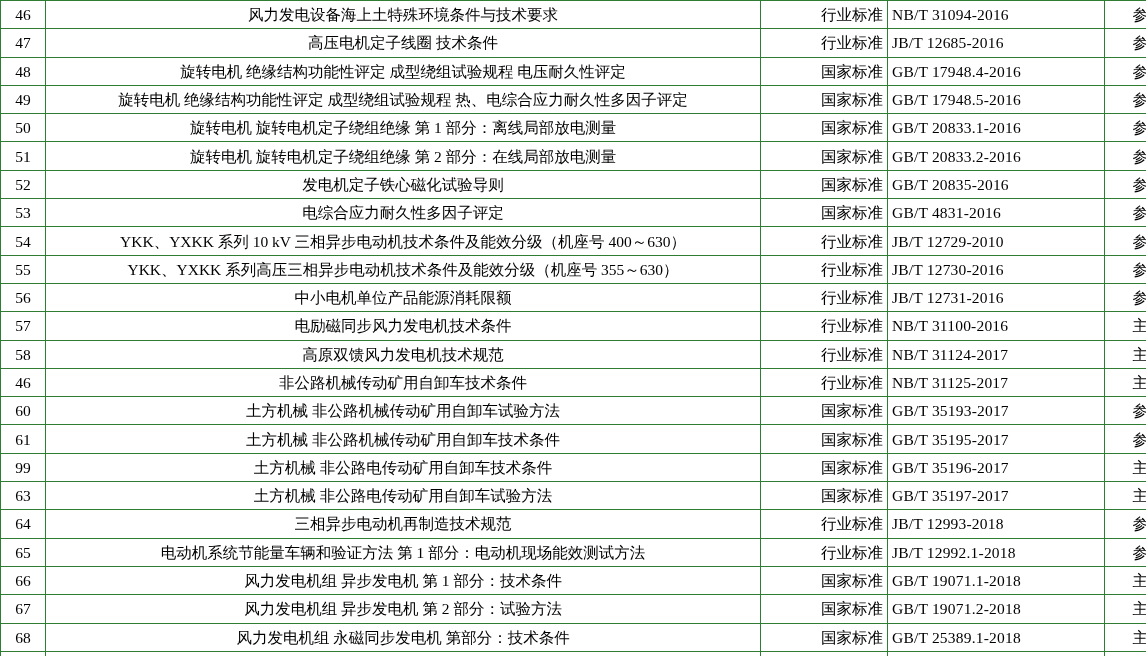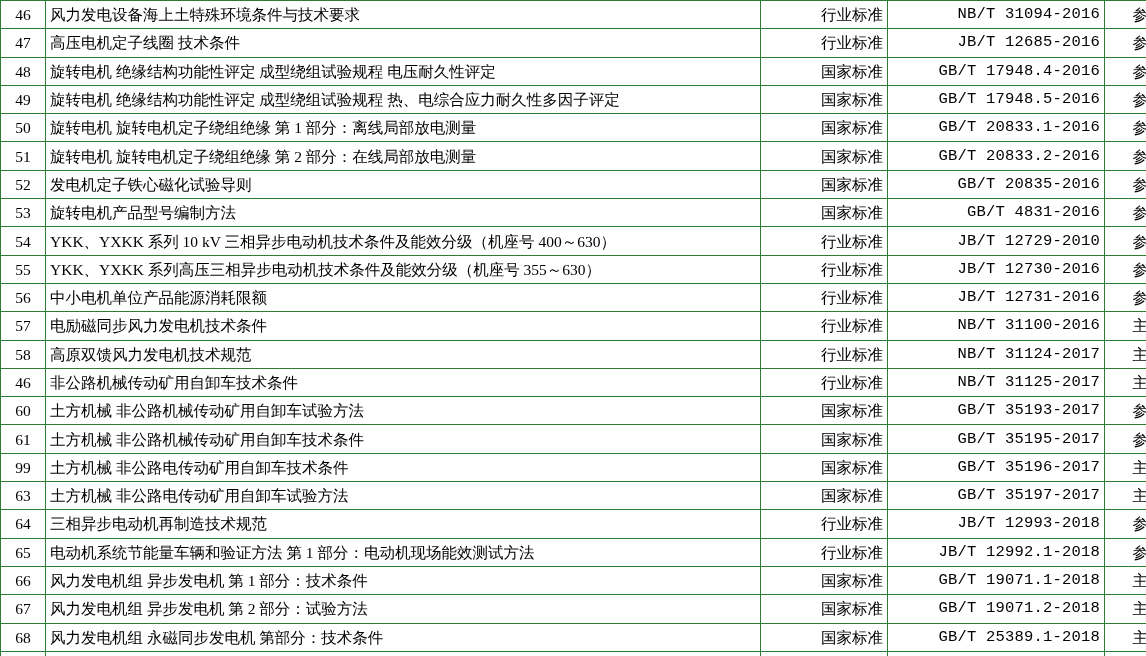--- a/index.html
+++ b/index.html
@@ -38,33 +38,33 @@
   }
   td.c-num {
     width: 36px;
     text-align: center;
     padding: 0;
     border-left: none;
     font-family: "Liberation Serif", "DejaVu Serif", serif;
   }
   td.c-name {
     width: 706px;
-    text-align: left;
+    text-align: center;
     padding-left: 6px;
   }
   td.c-type {
     width: 118px;
     text-align: right;
     padding: 0;
   }
   td.c-code {
     width: 208px;
-    text-align: right;
-    padding: 0;
-    font-family: Liberation Mono, monospace;
+    text-align: left;
+    padding: 0;
+    font-family: Liberation Serif, serif;
     letter-spacing: 0.2px;
   }
   td.c-role {
     width: 78px;
     text-align: center;
     padding: 0;
     border-right: none;
   }
   .u-line {
     text-underline-offset: 2px;
@@ -120,21 +120,21 @@
       </tr>
       <tr>
         <td class="c-num">52</td>
         <td class="c-name">发电机定子铁心磁化试验导则</td>
         <td class="c-type">国家标准</td>
         <td class="c-code">GB/T 20835-2016</td>
         <td class="c-role">参与</td>
       </tr>
       <tr>
         <td class="c-num">53</td>
-        <td class="c-name">旋转电机产品型号编制方法</td>
+        <td class="c-name">电综合应力耐久性多因子评定</td>
         <td class="c-type">国家标准</td>
         <td class="c-code">GB/T  4831-2016</td>
         <td class="c-role">参与</td>
       </tr>
       <tr>
         <td class="c-num">54</td>
         <td class="c-name">YKK、YXKK  系列 10  <span class="u-line">kV</span> 三相异步电动机技术条件及能效分级（机座号 400～630）</td>
         <td class="c-type">行业标准</td>
         <td class="c-code">JB/T 12729-2010</td>
         <td class="c-role">参与</td>

